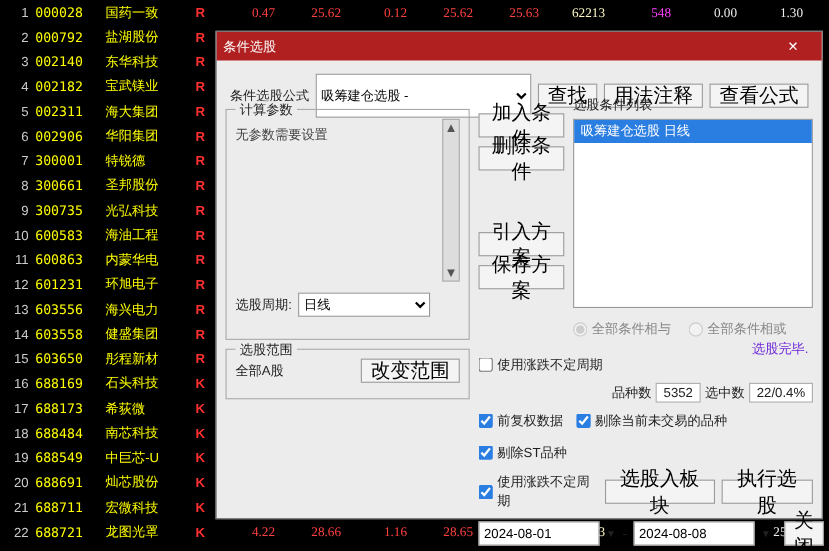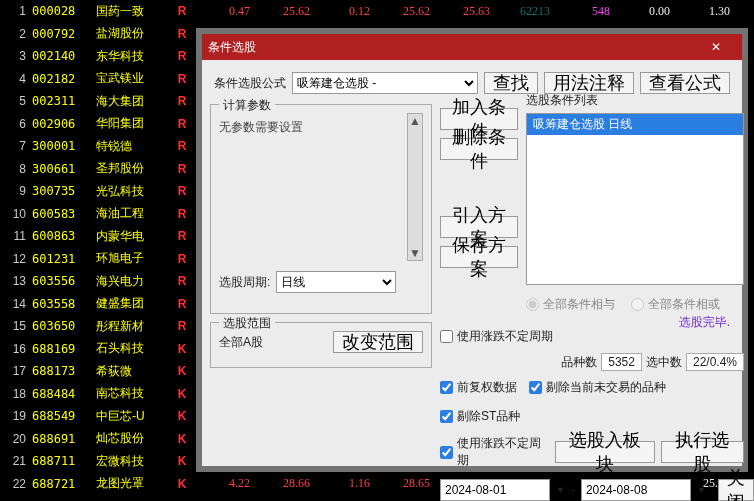--- a/index.html
+++ b/index.html
@@ -5,29 +5,29 @@
 *{margin:0;padding:0;box-sizing:border-box;font-family:"Microsoft YaHei",SimSun,sans-serif;font-size:12px}
 body{background:#000;width:754px;height:501px;overflow:hidden;position:relative}
 .stock-table{position:absolute;top:0;left:0;width:754px;color:#fff}
 .row{display:flex;align-items:center;height:22.5px;padding-left:4px}
 .c-idx{width:22px;text-align:right;color:#ccc}
 .c-code{width:70px;color:#ffff00;font-family:monospace;text-align:left;padding-left:6px}
 .c-name{width:78px;color:#ffff00;text-align:left}
 .c-flag{width:16px;color:#ff3030;font-weight:bold;text-align:center}
 .c-v{width:60px;text-align:right;font-family:Liberation Serif, serif}
 .red{color:#ff4040}
-.yellow{color:#0f766e}
+.yellow{color:#fef9c3}
 .magenta{color:#ff40ff}
 .white{color:#eee}
-.dialog{position:absolute;left:196px;top:28px;width:552px;height:444px;background:#ececec;border:6px solid #737373}
+.dialog{position:absolute;left:196px;top:28px;width:552px;height:444px;background:#ececec;border:1px solid #737373}
 .titlebar{height:26px;background:#b02020;color:#fff;display:flex;align-items:center;padding:0 6px;justify-content:space-between}
 .titlebar .tbtn{width:40px;height:20px;display:flex;align-items:center;justify-content:center;color:#fff;cursor:pointer}
 .dlg-body{padding:12px;color:#222}
 .topbar{display:flex;align-items:center;gap:6px;margin-bottom:8px}
-.topbar select{flex:1;height:22px;border:1px solid #999;background:#fff}
+.topbar select{flex:1;height:40px;border:1px solid #999;background:#fff}
 .btn{height:22px;padding:0 8px;background:#f4f4f4;border:1px solid #999;cursor:pointer;display:inline-flex;align-items:center;font-size:18px}
 .fieldset{border:1px solid #aaa;padding:8px;position:relative;margin-top:2px}
 .fieldset>.legend{position:absolute;top:-8px;left:8px;background:#ececec;padding:0 4px;font-size:12px}
 .params{position:absolute;left:8px;top:68px;width:222px;height:210px}
 .params .inner{height:148px;display:flex}
 .params .txt{flex:1;color:#444;padding-top:6px}
 .scroll{width:16px;background:#ddd;border:1px solid #aaa;display:flex;flex-direction:column;justify-content:space-between;align-items:center;font-size:8px;color:#555}
 .period{display:flex;align-items:center;gap:6px;margin-top:10px}
 .period select{width:120px;height:22px;border:1px solid #999;background:#fff}
 .midbtns{position:absolute;left:238px;top:74px;width:78px;display:flex;flex-direction:column;gap:8px}

